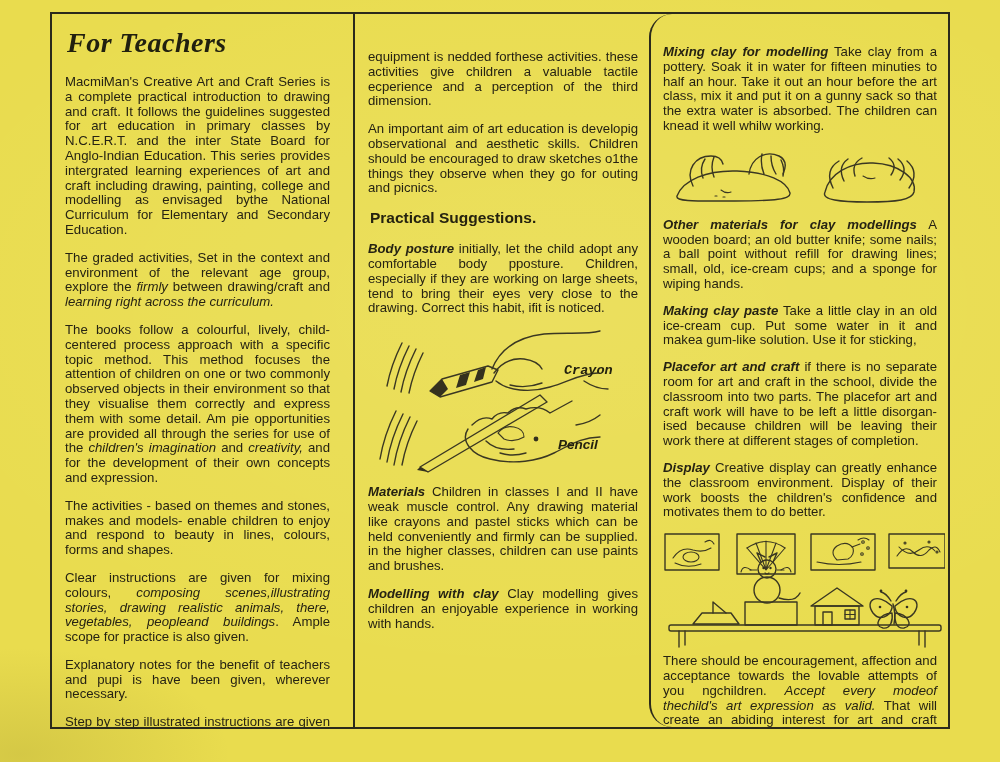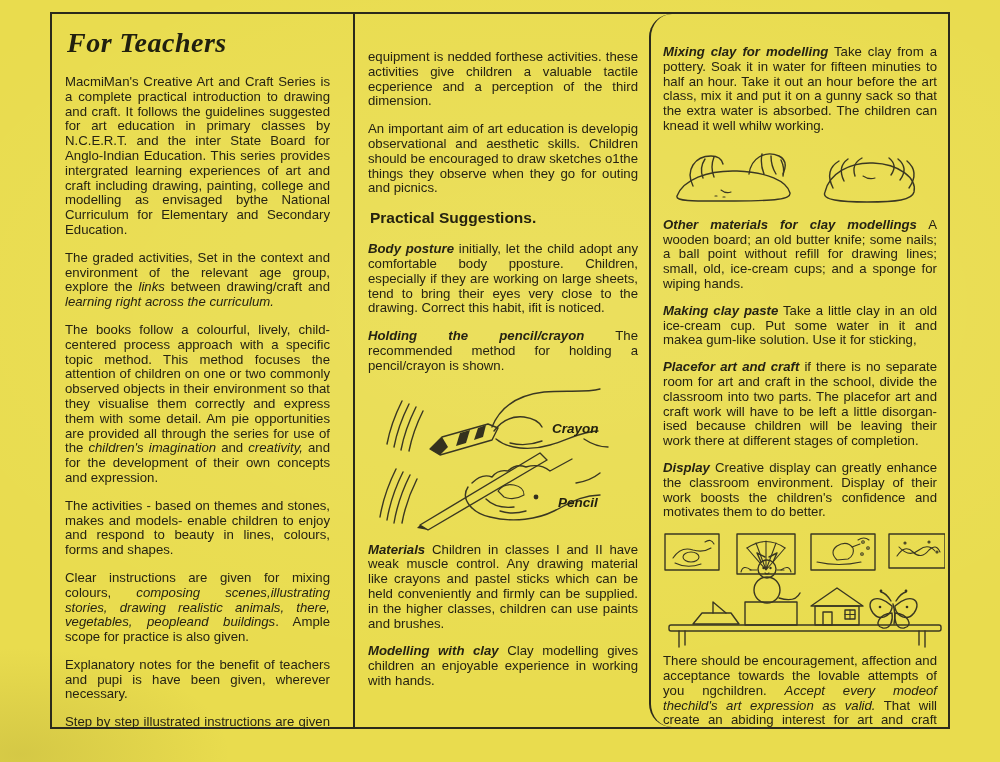--- a/index.html
+++ b/index.html
@@ -36,38 +36,38 @@
   .bi{font-weight:bold;font-style:italic;}
   .illus{position:relative;display:block;}
   .illus svg{display:block;}
   .illus .stroke{fill:none;stroke:#3a3722;stroke-width:1.4;stroke-linecap:round;stroke-linejoin:round;}
   .illus .thin{stroke-width:1.1;}
   .illus .fill{fill:#34311e;stroke:none;}
   .illus-grip{width:276px;height:148px;margin:4px 0 8px 0;}
   .grip-label{
     position:absolute;font-size:13.5px;font-weight:bold;font-style:italic;color:#23210f;
   }
-  .grip-label.crayon{left:184px;top:34px;}
+  .grip-label.crayon{left:196px;top:34px;font-family:Liberation Mono, monospace;}
   .grip-label.pencil{left:190px;top:108px;}
   .illus-knead{width:276px;height:60px;margin:8px 0 12px 0;}
   .illus-shelf{width:284px;height:116px;margin:2px 0 6px -2px;}
 </style>
 </head>
 <body>
 
 <div class="scan-vignette"></div>
 
 <div class="frame">
 
   <div class="col col1">
     <h1 class="page-title">For Teachers</h1>
 
     <p><span class="b">MacmiMan's Creative Art and Craft Series is a</span><span> complete practical introduction to drawing and craft. It follows the guidelines suggested for art education in primary classes by N.C.E.R.T. and the inter State Board for Anglo-Indian Education. This series provides intergrated learning experiences of art and craft including drawing, painting, college and modelling as envisaged bythe National Curriculum for Elementary and Secondary Education.</span></p>
 
-    <p><span>The graded activities, Set in the context and environment of the relevant age group, explore the </span><span class="i">links</span><span> between drawing/craft and </span><span class="i">learning right across the curriculum.</span></p>
+    <p><span>The graded activities, Set in the context and environment of the relevant age group, explore the </span><span class="i">firmly</span><span> between drawing/craft and </span><span class="i">learning right across the curriculum.</span></p>
 
     <p><span>The books follow a colourful, lively, child-centered process approach with a specific topic method. This method focuses the attention of children on one or two commonly observed objects in their environment so that they visualise them correctly and express them with some detail. Am pie opportunities are provided all through the series for use of the </span><span class="i">children's imagination</span><span> and </span><span class="i">creativity,</span><span> and for the development of their own concepts and expression.</span></p>
 
     <p><span>The activities - based on themes and stones, makes and models- enable children to enjoy and respond to beauty in lines, colours, forms and shapes.</span></p>
 
     <p><span>Clear instructions are given for mixing colours, </span><span class="i">composing scenes,illustrating stories, drawing realistic animals, there, vegetables, peopleand buildings</span><span>. Ample scope for practice is also given.</span></p>
 
     <p><span>Explanatory notes for the benefit of teachers and pupi is have been given, wherever necessary.</span></p>
 
     <p><span>Step by step illustrated instructions are given for </span></p>
@@ -75,21 +75,20 @@
 
   <div class="col col2">
     <p><span>equipment is nedded forthese activities. these activities give children a valuable tactile ecperience and a perception of the third dimension.</span></p>
 
     <p><span>An important aim of art education is developig observational and aesthetic skills. Children should be encouraged to draw sketches o1the things they observe when they go for outing and picnics.</span></p>
 
     <h2 class="subhead">Practical Suggestions.</h2>
 
     <p><span class="bi">Body posture</span><span> initially, let the child adopt any comfortable body pposture. Children, especially if they are working on large sheets, tend to bring their eyes very close to the drawing. Correct this habit, ifit is noticed.</span></p>
 
-    <p><span class="bi">Holding the pencil/crayon</span><span> The recommended method for holding a pencil/crayon is shown.</span></p>
 
     <div class="illus illus-grip">
       <svg viewBox="0 0 276 148" width="276" height="148">
 
         <g class="stroke">
           <path d="M34,14 q-11,22 -15,43"></path>
           <path d="M41,17 q-11,22 -15,43"></path>
           <path d="M48,20 q-11,22 -15,43"></path>
           <path d="M55,24 q-10,20 -14,40"></path>
         </g>

